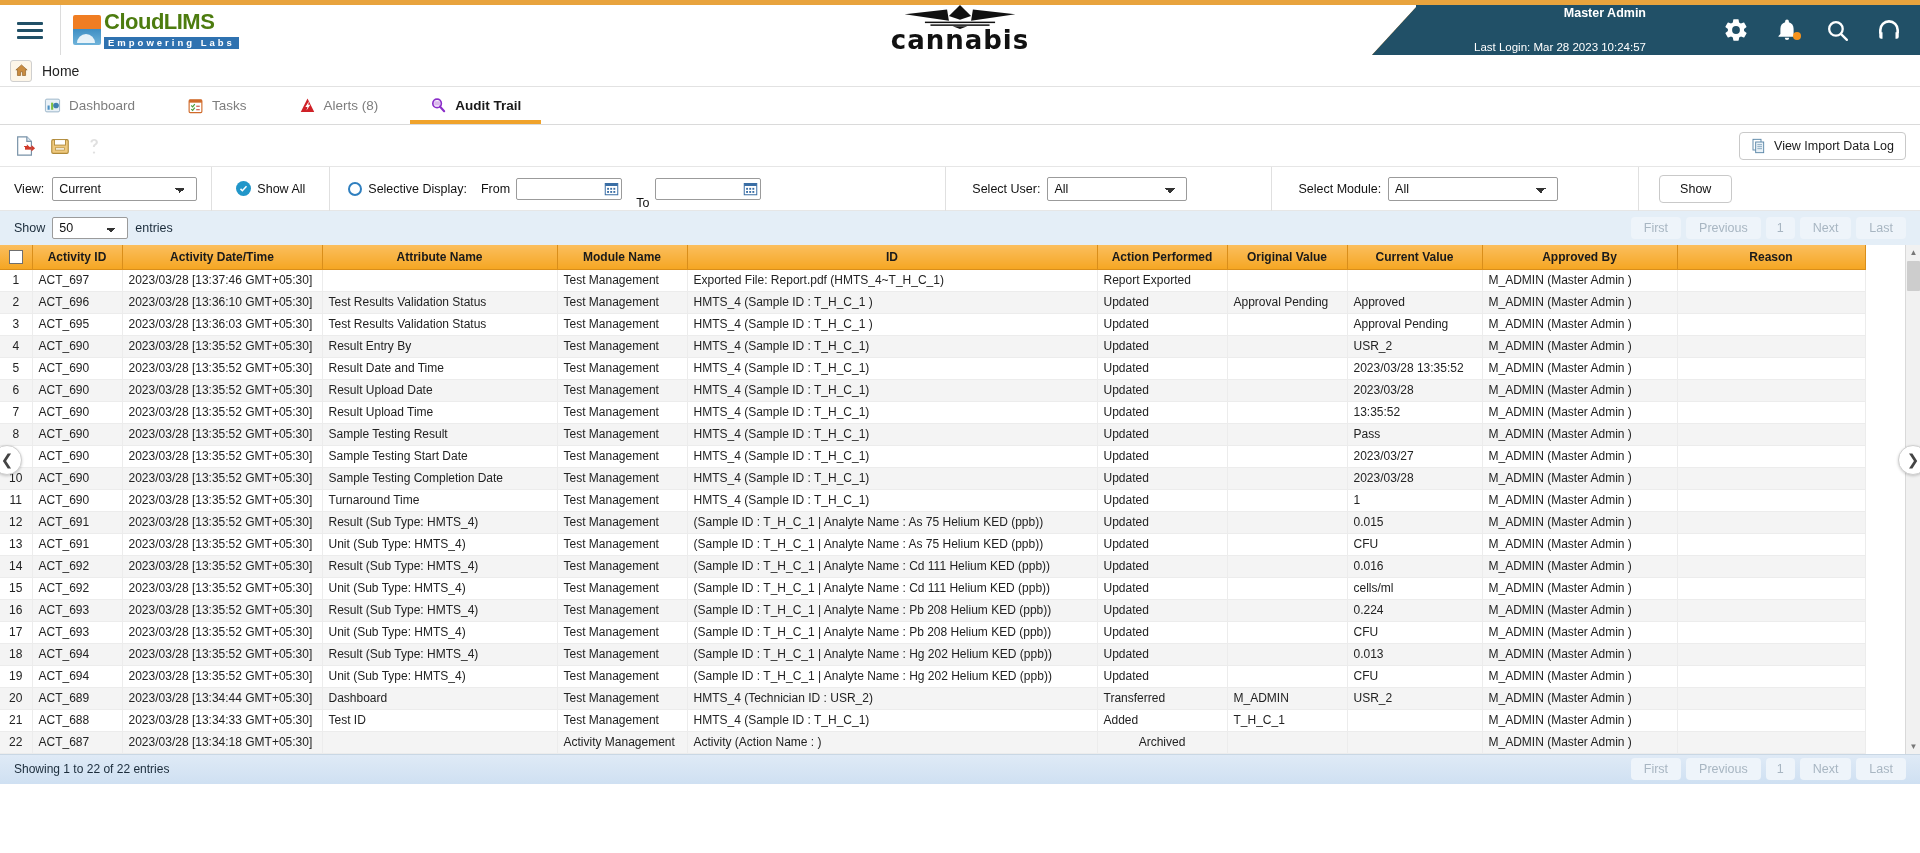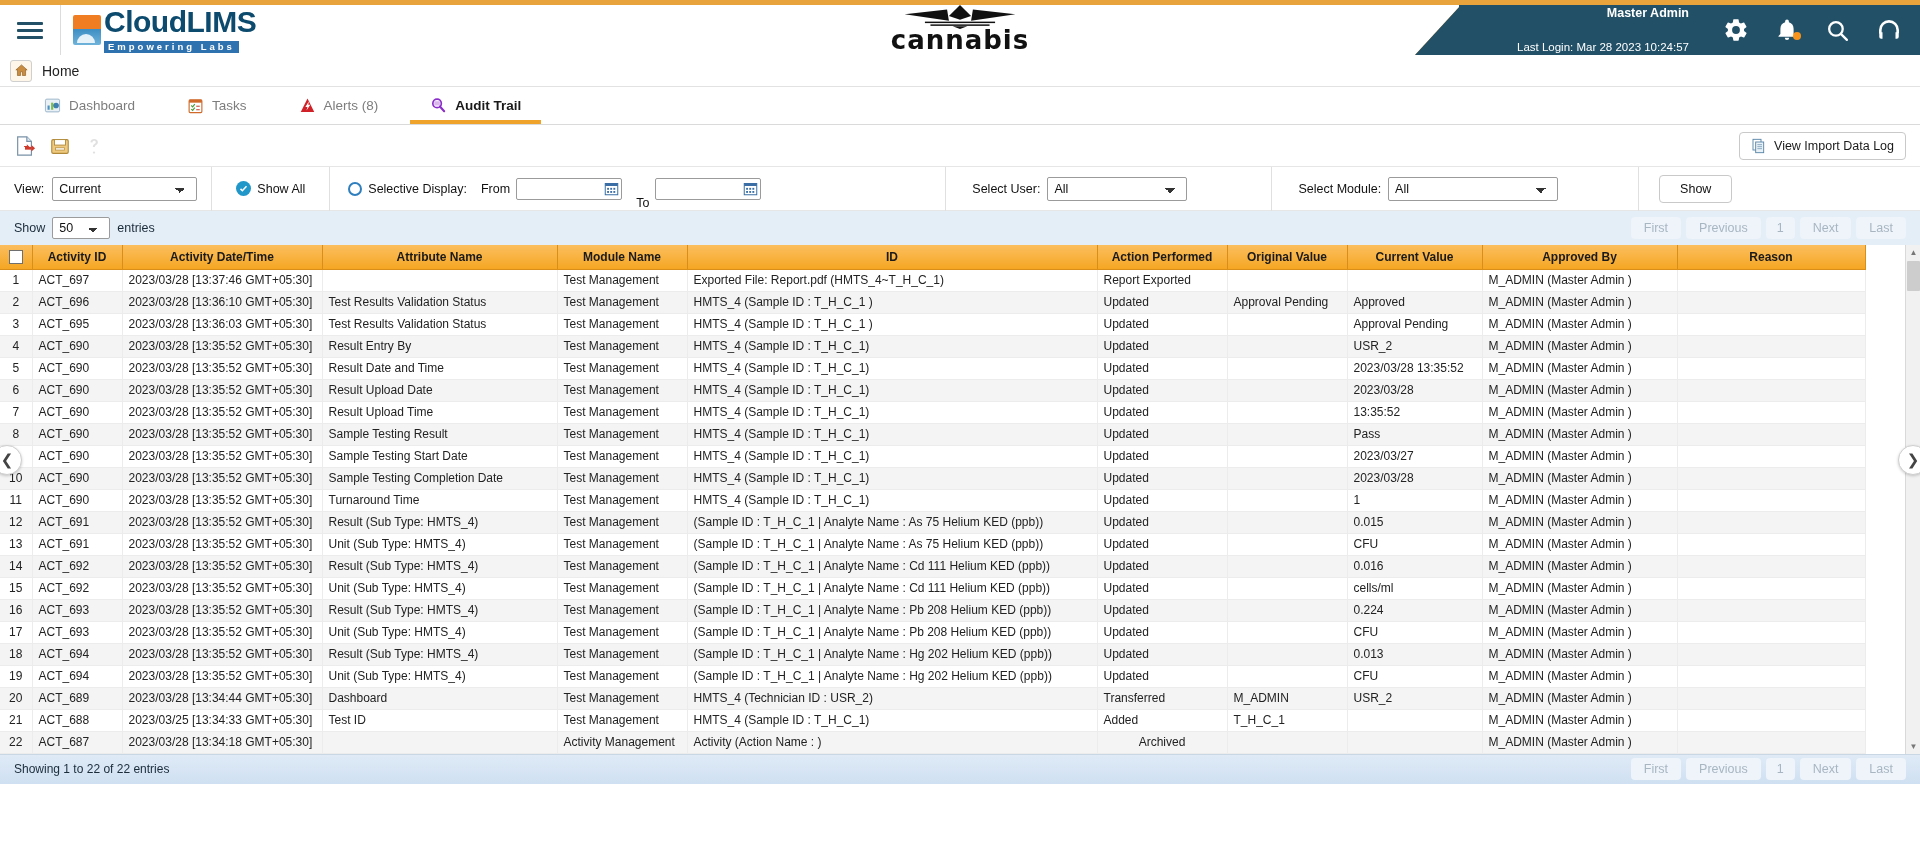--- a/index.html
+++ b/index.html
@@ -27,21 +27,21 @@
   .logo-mark {
     width: 28px; height: 30px; margin-right: 3px; position: relative;
     background: linear-gradient(#f07d22 0%, #f07d22 48%, #3f8fc4 48%, #6fb3da 100%);
     border-radius: 2px; overflow: hidden;
   }
   .logo-mark:after {
     content: ""; position: absolute; bottom: 2px; left: 4px;
     width: 18px; height: 9px; background: #ffffff; border-radius: 9px 9px 0 0; opacity: .85;
   }
   .logo-text { line-height: 1; }
-  .logo-cloud { font-size: 30px; font-weight: bold; color: #0c4a6e; letter-spacing: -0.5px; }
+  .logo-cloud { font-size: 22px; font-weight: bold; color: #4d7c0f; letter-spacing: -0.5px; }
   .logo-sub {
     background: #2f72b0; color: #ffffff; font-size: 9.5px; letter-spacing: 3px;
     padding: 1px 4px; margin-top: 2px; font-weight: bold; display: inline-block;
   }
   .center-logo {
     position: absolute; left: 50%; transform: translateX(-50%);
     top: 0; height: 50px; display: flex; flex-direction: column;
     align-items: center; justify-content: center;
   }
   .leaf-svg { display: block; }
@@ -54,20 +54,21 @@
     display: flex; align-items: center;
   }
   .angle-wedge {
     width: 90px; height: 50px; background: #f7941e;
     clip-path: polygon(46px 0, 90px 0, 44px 50px, 0 50px);
   }
   .teal-panel {
     height: 50px; background: #215067; display: flex; align-items: center;
     padding-right: 18px; position: relative; margin-left: -46px;
     padding-left: 58px;
+    gap: 43px;
   }
   .teal-panel:before {
     content: ""; position: absolute; left: -44px; top: 0;
     width: 92px; height: 50px; background: #215067;
     clip-path: polygon(46px 0, 92px 0, 92px 50px, 0 50px);
   }
   .user-block { text-align: right; color: #fff; line-height: 1.35; z-index: 2; }
   .user-name { font-size: 12.5px; font-weight: bold; }
   .user-login { font-size: 11.5px; margin-top: 18px; }
   .hdr-icons { display: flex; align-items: center; gap: 26px; margin-left: 34px; z-index: 2; }
@@ -446,21 +447,21 @@
     </select>
   </div>
   <div class="fdiv" style="margin-left:66px;"></div>
   <div class="fseg" style="padding-left:20px;">
     <div class="show-btn">Show</div>
   </div>
 </div>
 
 <div class="entrybar">
   <span>Show</span>
-  <select class="sel" style="width:58px;margin:0 7px;">
+  <select class="sel" style="width:76px;margin:0 7px;">
     <option>50</option>
   </select>
   <span>entries</span>
   <div class="spacer"></div>
   <div class="pager">
     <div class="pg">First</div>
     <div class="pg">Previous</div>
     <div class="pg num">1</div>
     <div class="pg">Next</div>
     <div class="pg">Last</div>
@@ -754,21 +755,21 @@
           <td>HMTS_4 (Technician ID : USR_2)</td>
           <td style="text-align: left;">Transferred</td>
           <td style="text-align: left;">M_ADMIN</td>
           <td style="text-align: left;">USR_2</td>
           <td>M_ADMIN (Master Admin )</td>
           <td></td>
         </tr>
         <tr class="even">
           <td class="idx">21</td>
           <td>ACT_688</td>
-          <td>2023/03/25 [13:34:33 GMT+05:30]</td>
+          <td>2023/03/28 [13:34:33 GMT+05:30]</td>
           <td>Test ID</td>
           <td style="text-align: left;">Test Management</td>
           <td>HMTS_4 (Sample ID : T_H_C_1)</td>
           <td style="text-align: left;">Added</td>
           <td style="text-align: left;">T_H_C_1</td>
           <td style="text-align: left;"></td>
           <td>M_ADMIN (Master Admin )</td>
           <td></td>
         </tr>
         <tr class="odd">

